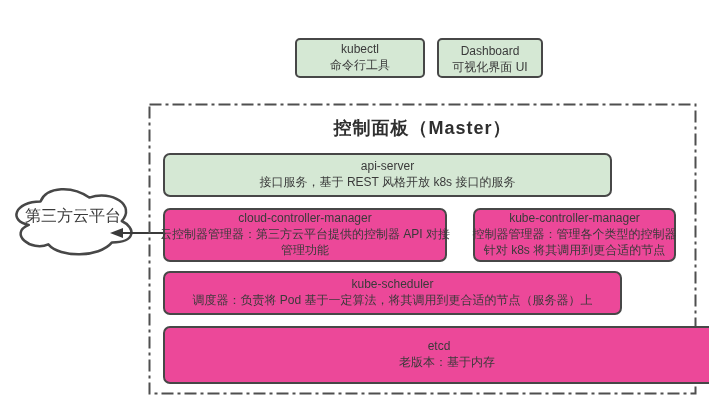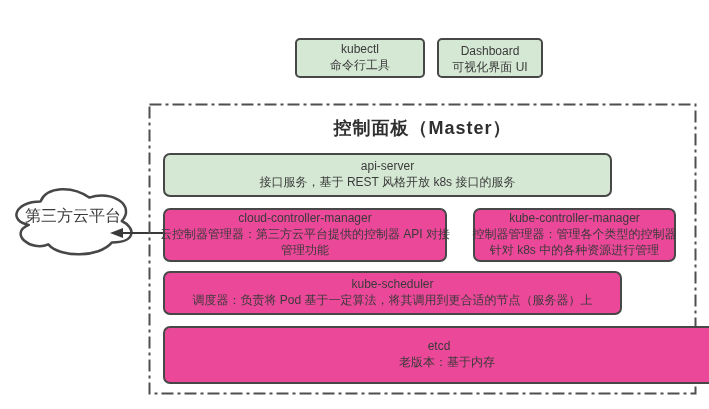--- a/index.html
+++ b/index.html
@@ -87,21 +87,21 @@
 
 <div class="box r7" id="cloud-cm-box">
   <div class="name">cloud-controller-manager</div>
   <div class="desc">云控制器管理器：第三方云平台提供的控制器 API 对接</div>
   <div class="desc">管理功能</div>
 </div>
 
 <div class="box r7" id="kube-cm-box">
   <div class="name">kube-controller-manager</div>
   <div class="desc">控制器管理器：管理各个类型的控制器</div>
-  <div class="desc">针对 k8s 中的各种资源进行管理</div>
+  <div class="desc">针对 k8s 将其调用到更合适的节点</div>
 </div>
 
 <div class="box r7" id="scheduler-box">
   <div class="name">kube-scheduler</div>
   <div class="desc">调度器：负责将 Pod 基于一定算法，将其调用到更合适的节点（服务器）上</div>
 </div>
 
 <div class="box r7" id="etcd-box">
   <div class="name">etcd</div>
   <div class="versions">

